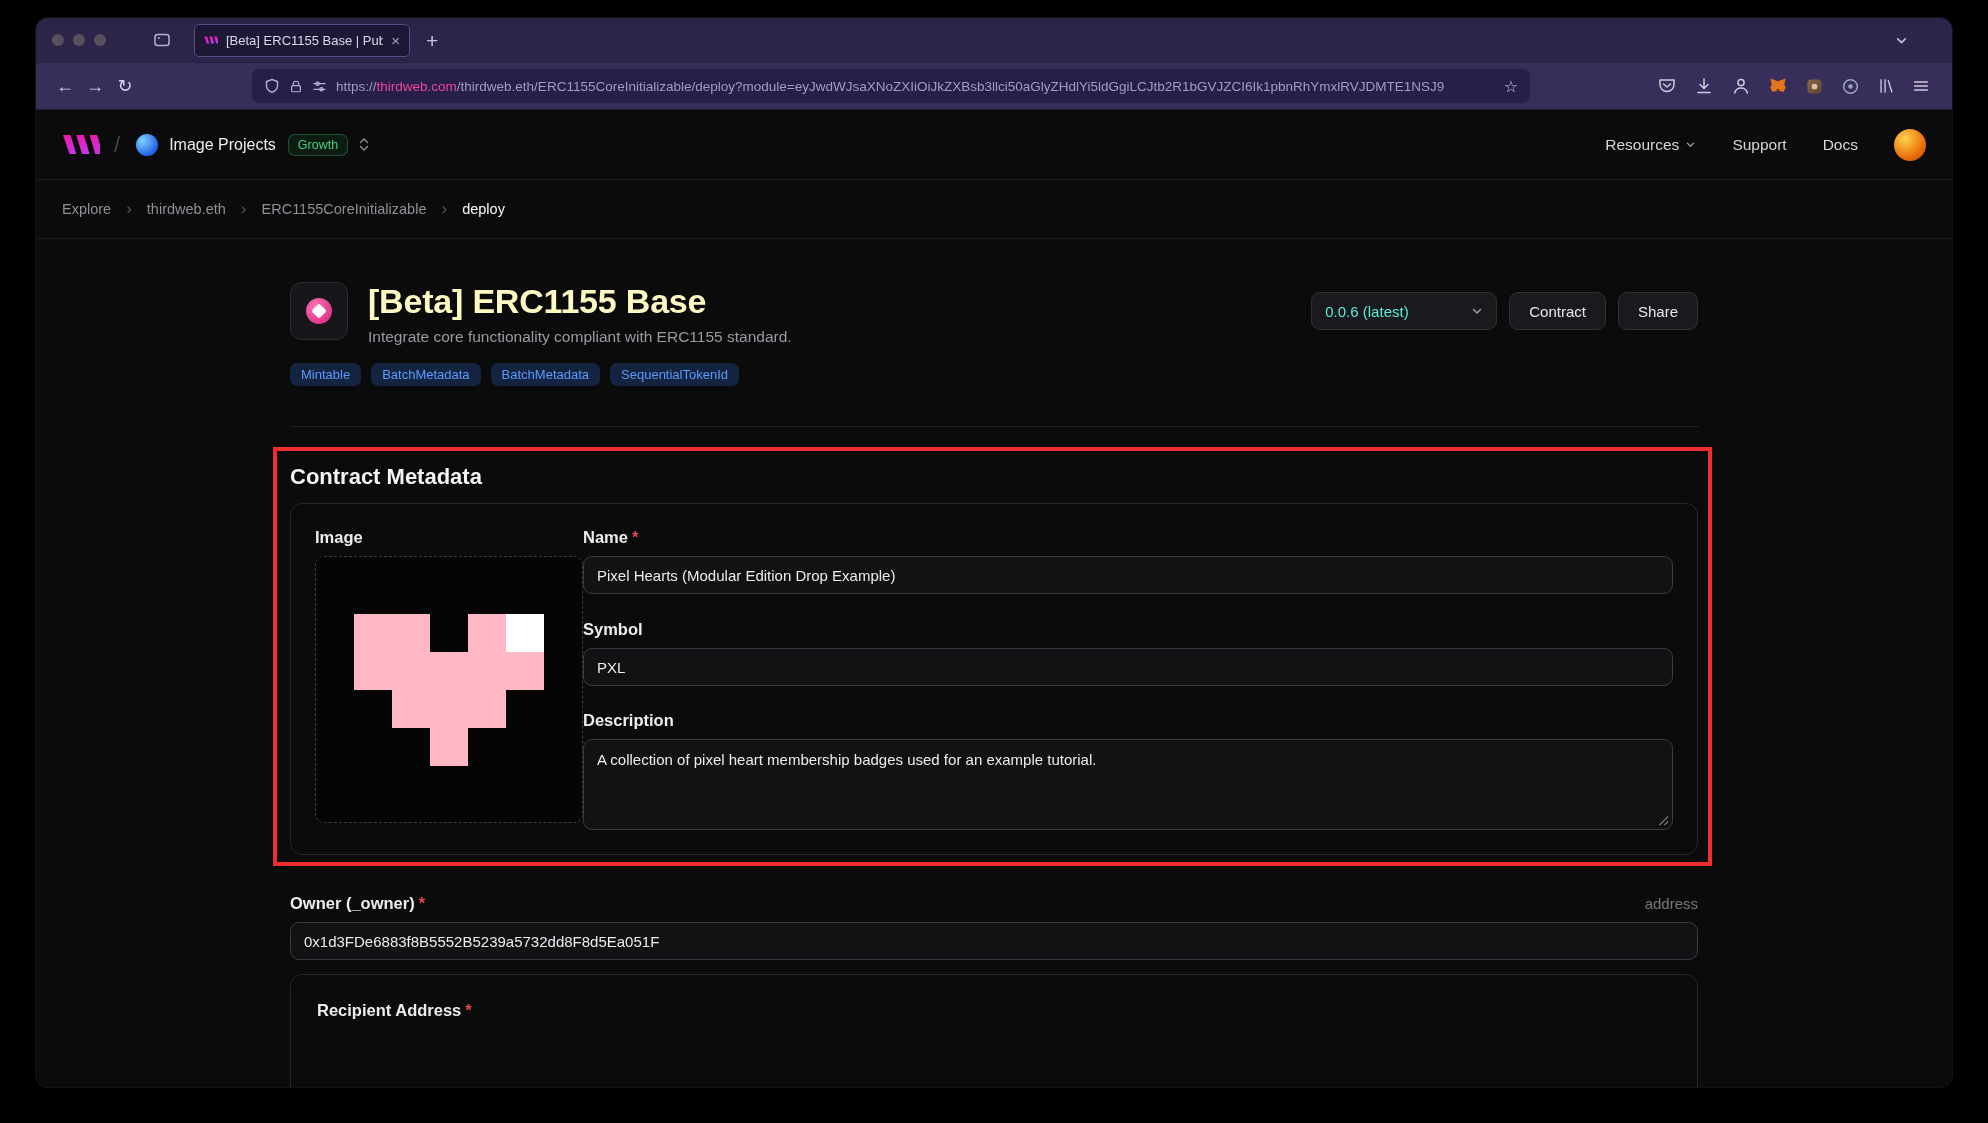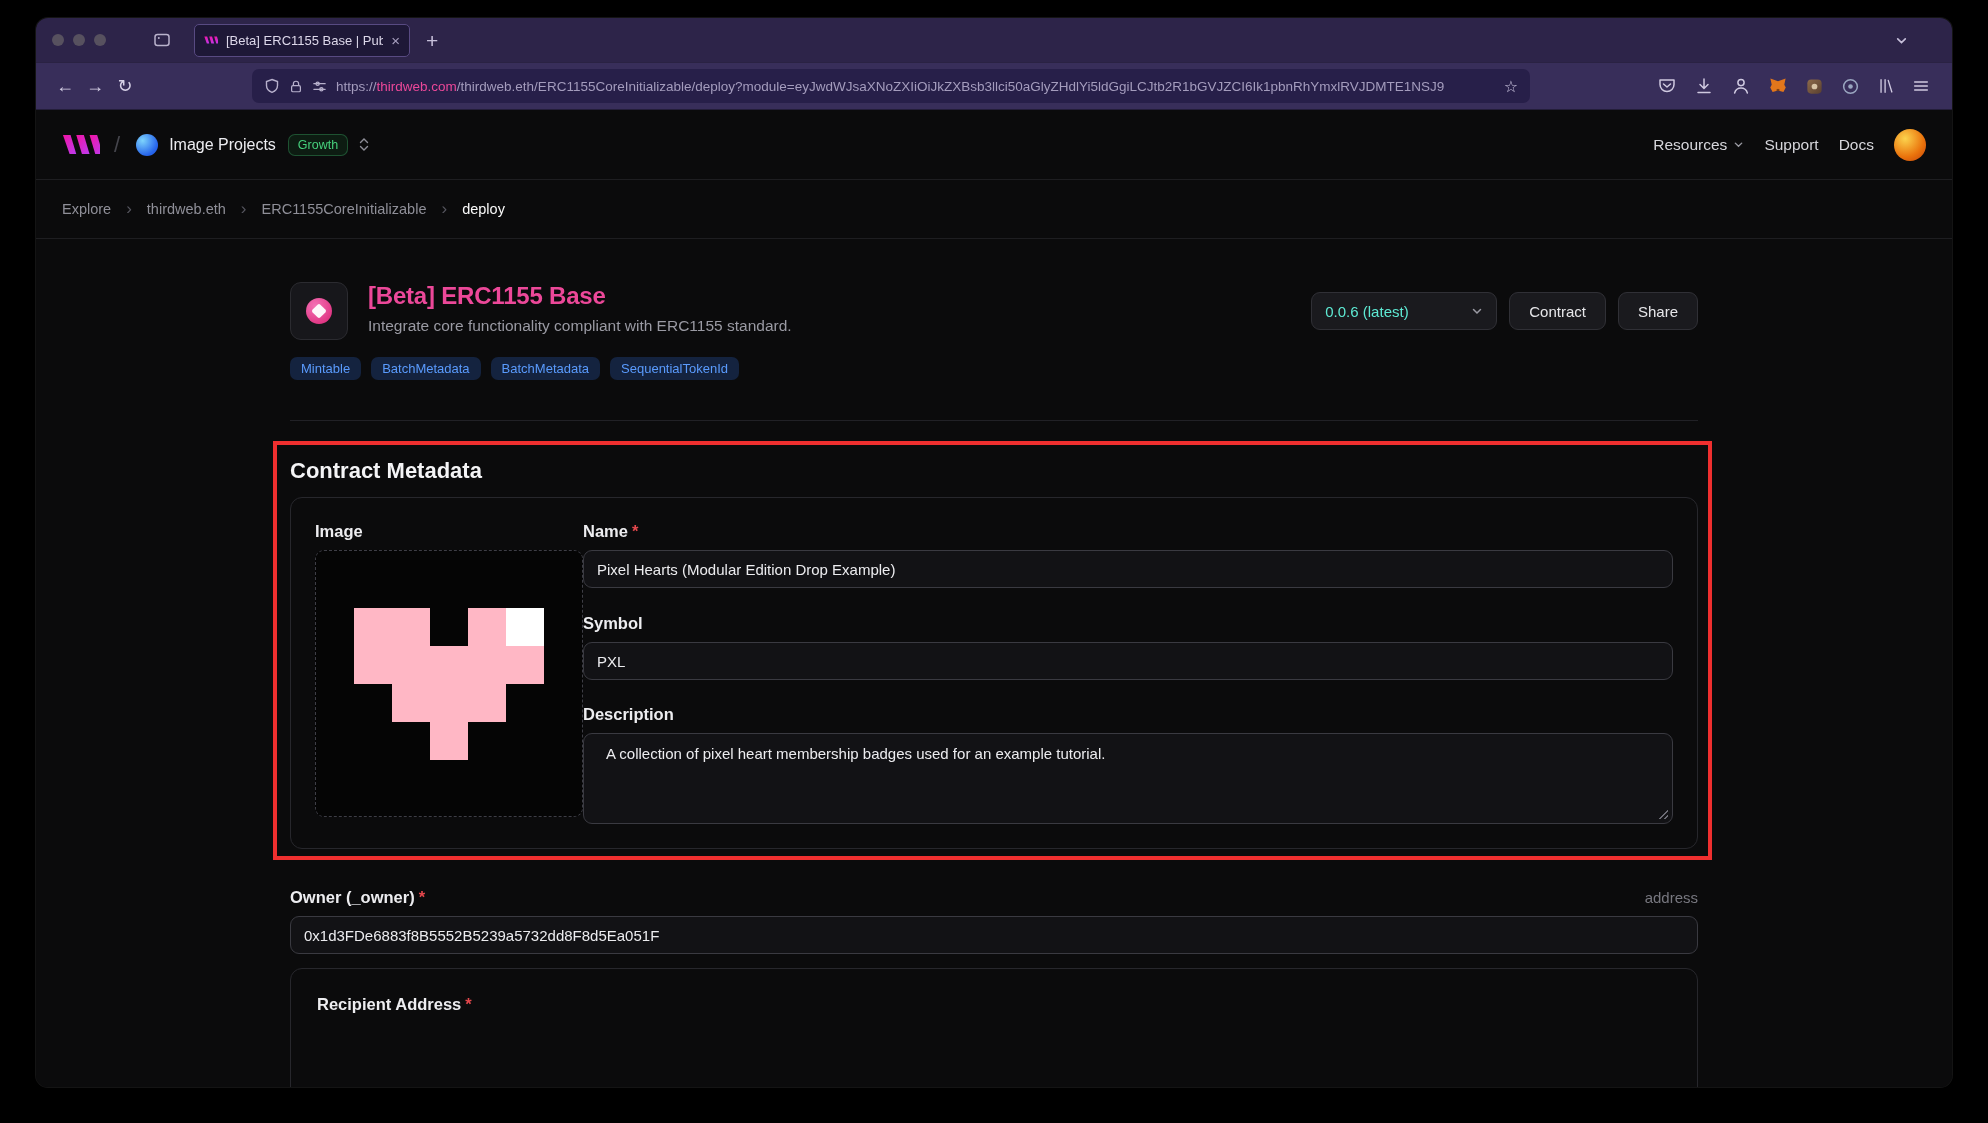--- a/index.html
+++ b/index.html
@@ -38,36 +38,36 @@
   
   .page { position:relative; height:977px; background:#0b0b0c; overflow:hidden; }
 
   .site-header { height:70px; display:flex; align-items:center; padding:0 26px; border-bottom:1px solid #1e1e21; }
   .slash { color:#45454c; font-size:22px; margin:0 16px 0 14px; font-weight:300; }
   .proj-avatar { width:22px; height:22px; border-radius:50%; background:radial-gradient(circle at 30% 30%, #7dd3fc, #2563eb 70%); }
   .proj-name { margin-left:11px; font-size:16px; color:#ececf0; font-weight:500; }
   .plan-badge { margin-left:12px; font-size:12.5px; color:#46d07c; background:rgba(34,197,94,.09);
                 border:1px solid rgba(70,208,124,.3); border-radius:7px; padding:3px 9px; font-weight:500; }
   .switcher { margin-left:11px; color:#8d8d96; display:flex; flex-direction:column; gap:1px; }
-  .header-nav { margin-left:auto; display:flex; align-items:center; gap:20px; }
+  .header-nav { margin-left:auto; display:flex; align-items:center; gap:36px; }
   .nav-link { color:#d6d6db; font-size:15.5px; display:flex; align-items:center; gap:6px; }
   .user-avatar { width:32px; height:32px; border-radius:50%; background:radial-gradient(circle at 35% 30%, #fcd34d, #ea730c 60%, #c2410c); }
 
   .breadcrumbs { height:59px; display:flex; align-items:center; padding:0 26px; gap:15px;
                  border-bottom:1px solid #1e1e21; font-size:14.5px; }
   .crumb { color:#8f8f98; }
   .crumb.current { color:#fafafa; }
   .crumb-sep { color:#55555e; font-size:17px; }
 
   .content { width:1408px; margin:0 auto; }
 
   .contract-head { display:flex; align-items:flex-start; padding-top:43px; }
   .tile { width:58px; height:58px; border-radius:11px; background:#17171b; border:1px solid #2b2b30; display:grid; place-items:center; }
   .head-text { margin-left:20px; }
-  .contract-title { font-size:24px; font-weight:700; color:#ec4899; letter-spacing:-.2px; }
+  .contract-title { font-size:34px; font-weight:700; color:#fef9c3; letter-spacing:-.2px; }
   .contract-sub { margin-top:7px; font-size:15.5px; color:#9a9aa3; }
   .head-actions { margin-left:auto; display:flex; gap:12px; margin-top:10px; }
   .select, .btn { height:38px; background:#1a1a1e; border:1px solid #303036; border-radius:9px;
                   color:#e7e7ea; font-size:15px; display:flex; align-items:center; }
   .select { min-width:186px; padding:0 13px; justify-content:space-between; color:#5eead4; }
   .btn { padding:0 19px; font-weight:500; }
 
   .badges-row { display:flex; gap:10px; margin-top:17px; }
   .badge { font-size:13px; font-weight:500; color:#5a9bfd; background:#14233f; padding:4px 11px; border-radius:7px; }
 
@@ -85,21 +85,21 @@
 
   .dropzone { margin-top:9px; width:268px; height:267px; border:1px dashed #3e3e46; border-radius:9px;
               background:#050505; display:grid; place-items:center; }
   .heart-grid { display:grid; grid-template-columns:repeat(5,38px); grid-auto-rows:38px; }
 
   .text-input { display:block; width:100%; height:38px; margin-top:9px; background:#121215;
                 border:1px solid #3a3a41; border-radius:9px; color:#ececef; font-size:15px;
                 padding:0 13px; font-family:inherit; outline:none; }
   .mt26 { margin-top:26px; } .mt25 { margin-top:25px; }
   .ta-wrap { position:relative; margin-top:9px; }
-  textarea.text-input { height:91px; padding:9px 22px; resize:none; line-height:1.45; margin-top:0; }
+  textarea.text-input { height:91px; padding:9px 13px; resize:none; line-height:1.45; margin-top:0; }
   .resize-corner { position:absolute; right:5px; bottom:5px; width:11px; height:11px;
                    clip-path:polygon(100% 0,100% 100%,0 100%);
                    background:repeating-linear-gradient(135deg, transparent 0 2px, #6b6b74 2px 3.5px); }
 
   .owner-block { margin-top:39px; }
   .owner-head { display:flex; align-items:baseline; justify-content:space-between; }
   .type-hint { color:#77777f; font-size:15px; }
 
   .sales-title { margin-top:53px; font-size:25px; font-weight:700; color:#fbfbfc; }
   .sales-card { margin-top:14px; border:1px solid #27272c; border-radius:12px; padding:26px; height:160px; }

